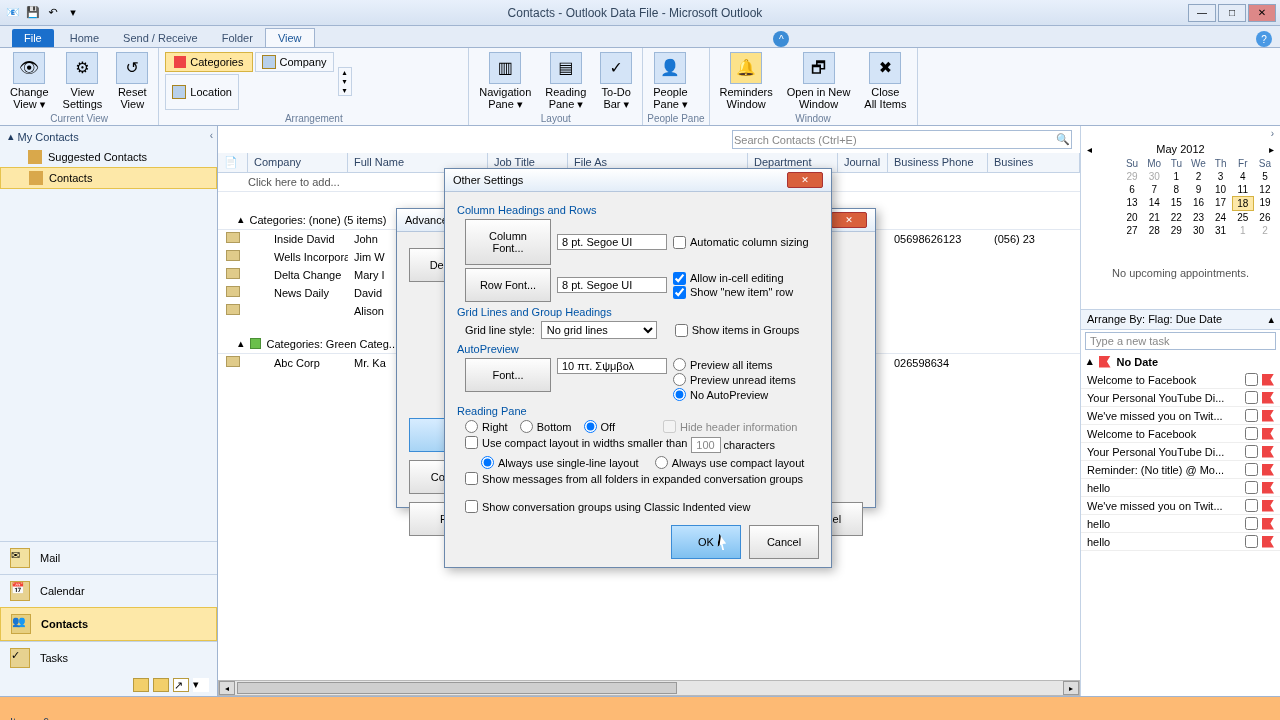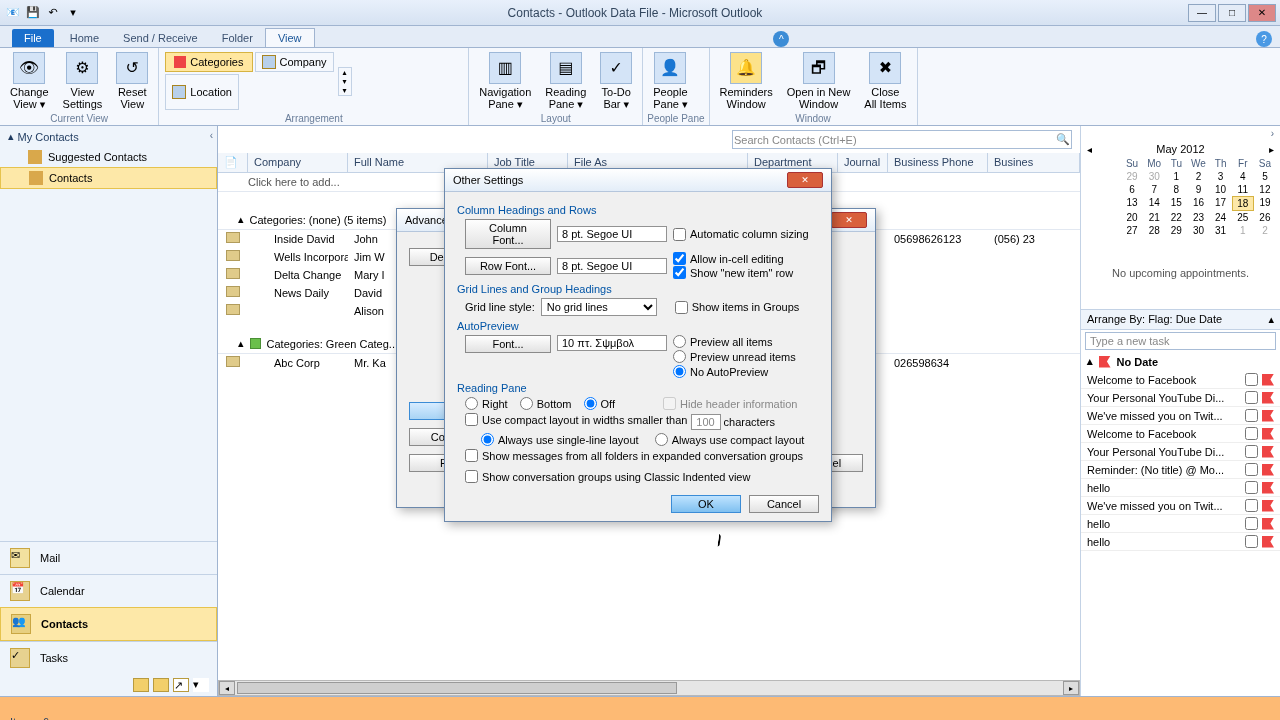--- a/index.html
+++ b/index.html
@@ -82,21 +82,21 @@
 
 
 .statusbar { height:22px; background:#fdba74; border-top:1px solid #a0b4d0; padding:19px 10px; color:#2d425f; }
 
 
 .dlg { position:absolute; background:#f0f0f0; border:1px solid #6b88ac; box-shadow:3px 3px 10px rgba(0,0,0,.3); }
 .dlg-title { background:linear-gradient(#fff,#e3edf8); padding:3px 8px; border-bottom:1px solid #b5c6dc; display:flex; justify-content:space-between; align-items:center; }
 .dlg-close { width:36px; height:16px; background:#d9603c; border:1px solid #a33; color:#fff; display:flex; align-items:center; justify-content:center; font-size:9px; border-radius:2px; }
 .dlg-body { padding:8px 12px; }
 .section-label { color:#0054a6; font-size:11px; margin:4px 0 2px; }
-.dlg-btn { background:linear-gradient(#fefefe,#e2e2e2); border:1px solid #8a8a8a; padding:2px 12px; min-width:70px; text-align:center; display:inline-block; }
+.dlg-btn { background:linear-gradient(#fefefe,#e2e2e2); border:1px solid #8a8a8a; padding:10px 12px; min-width:70px; text-align:center; display:inline-block; }
 .dlg-btn.primary { background:linear-gradient(#bfe3ff,#7fc0f0); border:1px solid #3b8cd6; }
 .dlg input[type=text] { border:1px solid #929292; padding:1px 4px; background:#fff; }
 .dlg select { border:1px solid #929292; background:#fff; padding:1px; }
 .dlg label { display:inline-flex; align-items:center; gap:4px; }
 .hscrollbar { height:16px; background:#e6e6e6; border:1px solid #b8b8b8; position:relative; margin-top:4px; }
 .hscrollbar .thumb { position:absolute; height:12px; top:1px; background:#cfcfcf; border:1px solid #999; }
 .hscrollbar .arrow { position:absolute; top:0; width:16px; height:14px; background:#ddd; border:1px solid #999; display:flex; align-items:center; justify-content:center; font-size:8px; }
 
 .cursor { position:absolute; width:16px; height:20px; pointer-events:none; }
 .cursor::before { content:""; position:absolute; left:0; top:0; border-left:2px solid #000; border-top:2px solid #000; width:10px; height:14px; transform:skew(-8deg,0); background:#fff; clip-path:polygon(0 0,70% 60%,40% 62%,60% 100%,45% 100%,28% 66%,0 80%); }
@@ -607,21 +607,21 @@
     <div style="margin:3px 0 3px 24px;display:flex;gap:16px">
       <label>
           <input type="radio" name="lo" checked="" style="">
           <span>Always use single-line layout</span>
         </label>
       <label>
           <input type="radio" name="lo" style="">
           <span>Always use compact layout</span>
         </label>
     </div>
-    <div style="margin:3px 0 6px 8px"><label>
+    <div style="margin:3px 0 13px 8px"><label>
           <input type="checkbox" style="">
           <span>Show messages from all folders in expanded conversation groups</span>
         </label></div>
     <div style="margin:3px 0 3px 8px"><label>
           <input type="checkbox" style="">
           <span>Show conversation groups using Classic Indented view</span>
         </label></div>
 
     <div style="display:flex;justify-content:flex-end;gap:8px;margin-top:10px">
       <span class="dlg-btn primary">OK</span>

